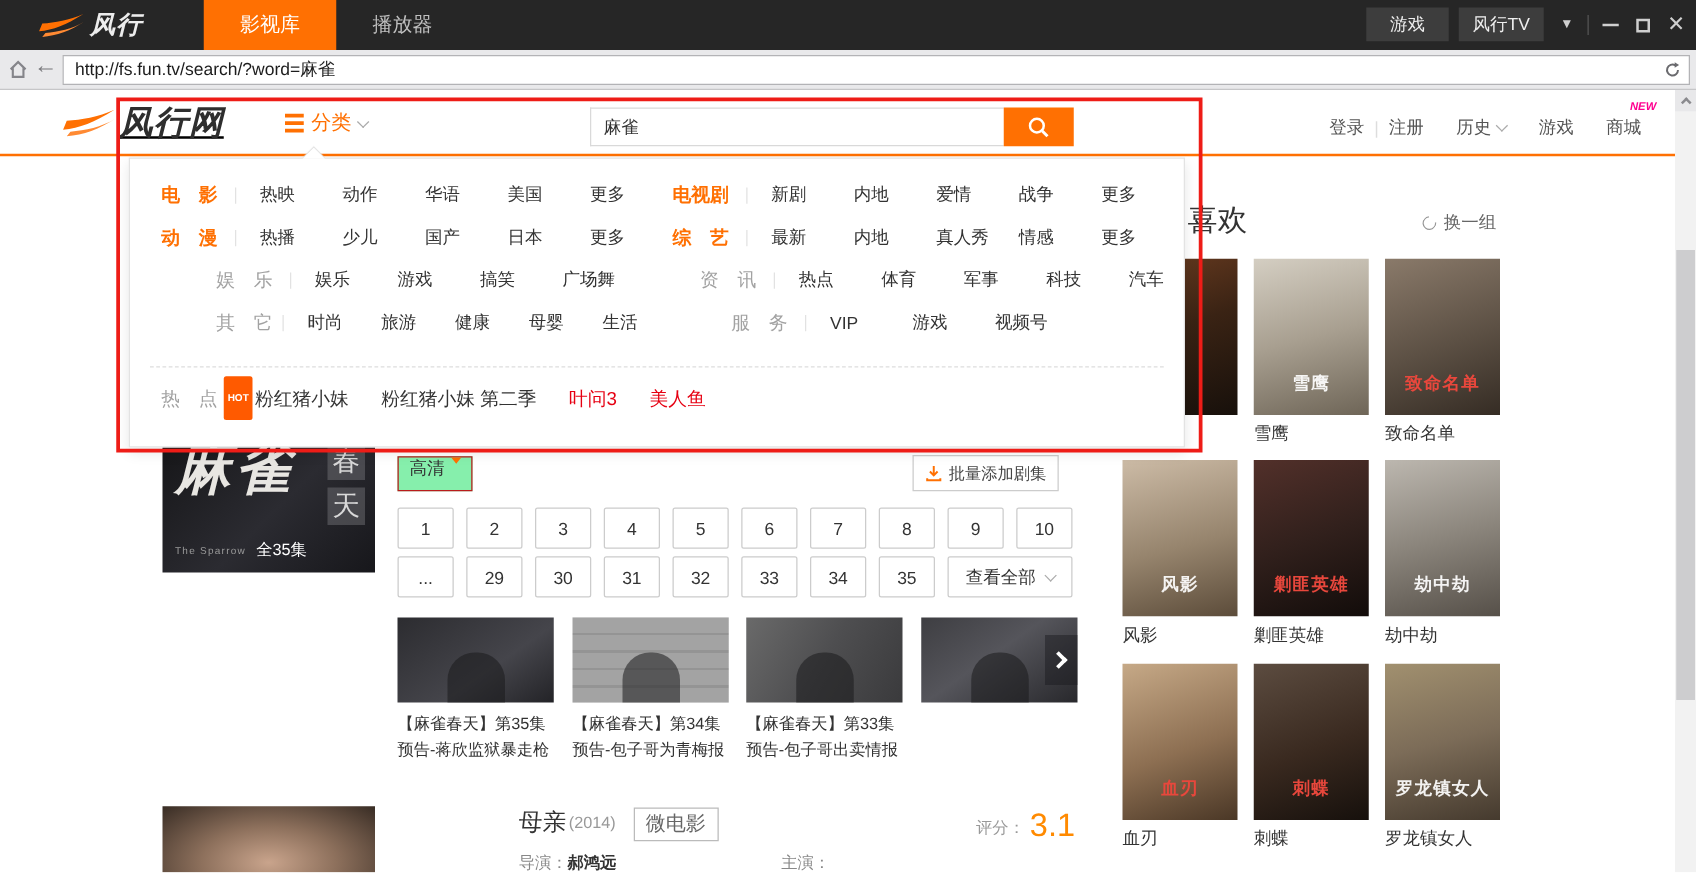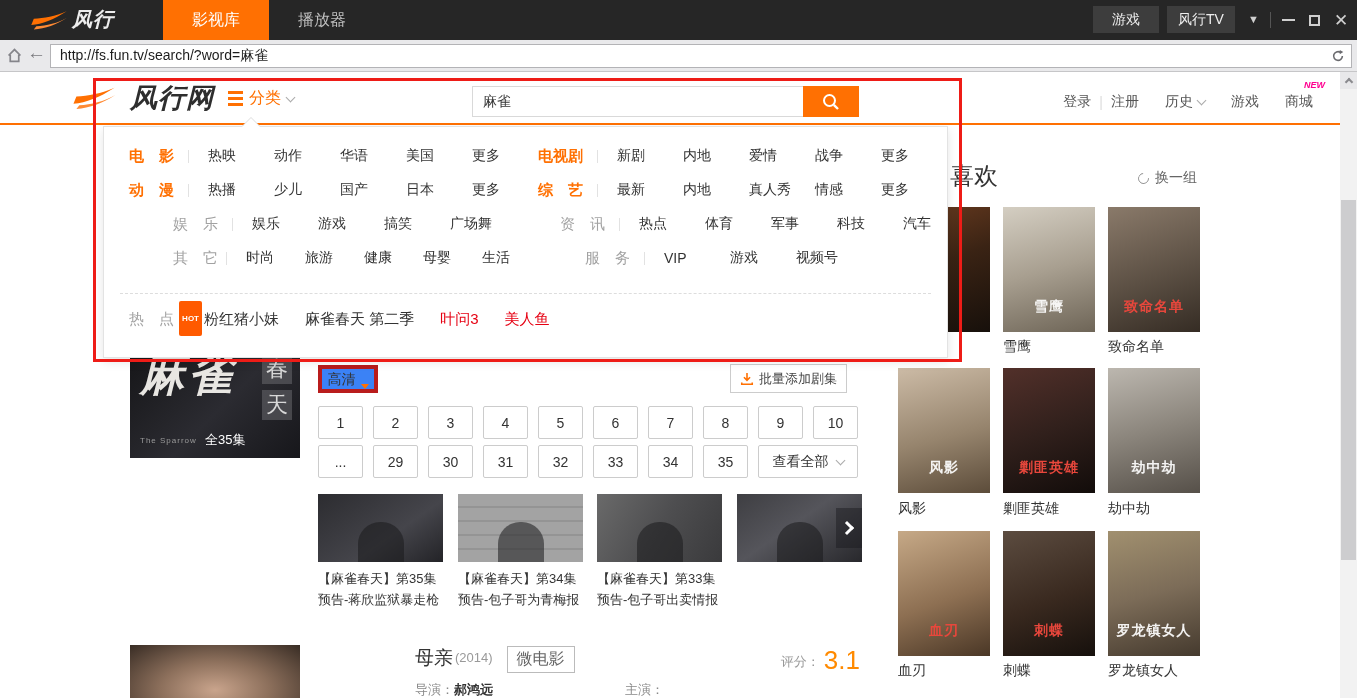--- a/index.html
+++ b/index.html
@@ -27,21 +27,21 @@
   .nav-back { position:absolute; left:27px; top:2px; font-size:19px; color:#7a7a7e; cursor:pointer; }
   .url-field { position:absolute; left:50px; top:4px; width:1302px; height:24px; background:#fff; border:1px solid #b3b3b6; display:flex; align-items:center; }
   .url-text { padding-left:9px; font-size:14px; color:#1c1c1c; flex:1; }
   .refresh-btn { width:26px; height:22px; display:flex; align-items:center; justify-content:center; cursor:pointer; }
 
   
   .page { position:absolute; left:0; top:72px; width:1357px; height:626px; background:#fff; }
 
   
   .site-header { position:absolute; left:0; top:0; width:1357px; height:53px; background:#fff; border-bottom:2px solid #ff7002; }
-  .site-logo { position:absolute; left:72px; top:8px; display:flex; align-items:center; gap:14px; }
+  .site-logo { position:absolute; left:49px; top:8px; display:flex; align-items:center; gap:2px;text-decoration:underline; }
   .site-logo .logo-text { font-size:27px; font-weight:bold; font-style:italic; color:#2e2e2e; letter-spacing:1px; }
   .cat-trigger { position:absolute; left:228px; top:16px; display:flex; align-items:center; gap:6px; cursor:pointer; }
   .burger { display:flex; flex-direction:column; gap:3px; }
   .burger i { display:block; width:15px; height:3px; background:#ff7002; }
   .cat-label { font-size:16px; color:#ff7002; }
   .chev { display:inline-block; width:7px; height:7px; border-right:1.5px solid #aaa; border-bottom:1.5px solid #aaa; transform:rotate(45deg); margin-top:-3px; }
   .search-box { position:absolute; left:472px; top:14px; width:387px; height:31px; display:flex; }
   .search-input { flex:1; border:1px solid #d9d9d9; border-right:none; font-size:14px; color:#333; padding-left:10px; outline:none; font-family:inherit; }
   .search-btn { width:56px; background:#ff7002; border:none; cursor:pointer; display:flex; align-items:center; justify-content:center; }
   .hdr-links { position:absolute; right:44px; top:21px; display:flex; align-items:center; font-size:14px; color:#555; }
@@ -75,21 +75,21 @@
   
   .anno-box { position:absolute; left:93px; top:6px; width:869px; height:284px; border:3px solid #ee1c17; z-index:30; pointer-events:none; }
 
   
   .rposter { position:absolute; left:130px; top:268px; width:170px; height:118px; background:linear-gradient(135deg,#141416 0%,#2b2b31 55%,#17171b 100%); overflow:hidden; cursor:pointer; }
   .rp-title { position:absolute; left:10px; top:6px; font-family:"Liberation Serif","DejaVu Serif",serif; font-style:italic; font-weight:bold; font-size:44px; color:#e8e6e2; letter-spacing:4px; }
   .rp-side { position:absolute; right:8px; top:14px; width:30px; display:flex; flex-direction:column; gap:6px; }
   .rp-side span { background:rgba(120,120,125,.45); color:#d8d8d8; font-size:22px; text-align:center; font-family:"Liberation Serif","DejaVu Serif",serif; }
   .rp-sub { position:absolute; left:10px; bottom:13px; font-size:8px; color:#9a9a9a; letter-spacing:1px; }
   .rp-badge { position:absolute; left:56%; transform:translateX(-50%); bottom:9px; font-size:13px; color:#fff; }
-  .quality-btn { position:absolute; left:318px; top:293px; width:60px; height:28px; border:4px solid #b91c1c; background:#3b82f6; display:flex; align-items:flex-end; justify-content:center; gap:5px; font-size:14px; color:#333; cursor:pointer; }
+  .quality-btn { position:absolute; left:318px; top:293px; width:60px; height:28px; border:1px solid #b91c1c; background:#86efac; display:flex; align-items:flex-start; justify-content:center; gap:5px; font-size:14px; color:#333; cursor:pointer; }
   .tri-down { width:0; height:0; border-left:4px solid transparent; border-right:4px solid transparent; border-top:5px solid #ff7002; }
   .batch-btn { position:absolute; left:730px; top:292px; width:117px; height:29px; border:1px solid #ccc; background:#fff; display:flex; align-items:center; justify-content:center; gap:5px; font-size:13px; color:#444; cursor:pointer; }
   .ep-btn { position:absolute; width:45px; height:33px; border:1px solid #ccc; background:#fff; border-radius:2px; display:flex; align-items:center; justify-content:center; font-size:14px; color:#333; cursor:pointer; }
   .viewall-btn { position:absolute; left:758px; top:373px; width:100px; height:33px; border:1px solid #ccc; background:#fff; border-radius:2px; display:flex; align-items:center; justify-content:center; gap:8px; font-size:14px; color:#333; cursor:pointer; }
   .thumb { position:absolute; top:422px; width:125px; height:68px; cursor:pointer; }
   .thumb.t1 { background:linear-gradient(145deg,#2c2c30 0%,#45454b 60%,#232327 100%); }
   .thumb.t2 { background:repeating-linear-gradient(0deg,#a3a3a3 0 12px,#949494 12px 14px); }
   .thumb.t3 { background:linear-gradient(120deg,#6a6a6a 0%,#4e4e50 50%,#3a3a3c 100%); }
   .thumb.t4 { background:linear-gradient(145deg,#3e3e42 0%,#55555b 45%,#28282c 100%); }
   .thumb .fig { position:absolute; left:50%; bottom:0; transform:translateX(-50%); width:46px; height:40px; border-radius:22px 22px 0 0; background:rgba(25,25,28,.55); }
@@ -433,21 +433,21 @@
           </div>
         </div>
       </div>
       <div class="dashed"></div>
       <div class="hot-row">
         <span class="hot-hdr">
           <span>热　点</span>
           <span class="hot-badge">HOT</span>
         </span>
         <span class="hot-lnk">粉红猪小妹</span>
-        <span class="hot-lnk">麻雀春天 第二季</span>
+        <span class="hot-lnk">粉红猪小妹 第二季</span>
         <span class="hot-lnk red">叶问3</span>
         <span class="hot-lnk red">美人鱼</span>
       </div>
     </div>
 
     <div class="anno-box"></div>
 
     <div class="scrollbar">
       <div class="sb-up">
           <i></i>

